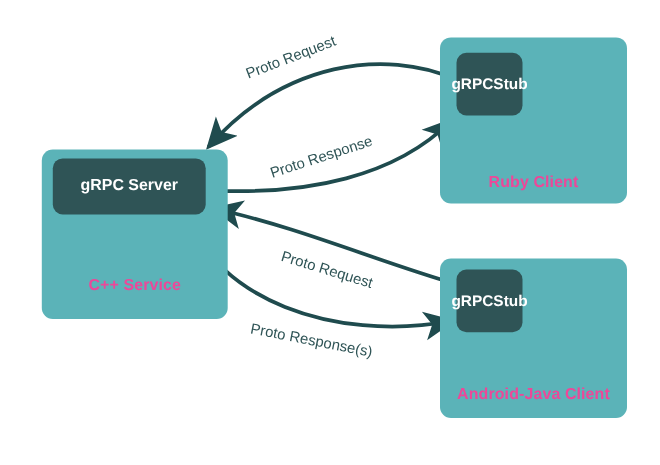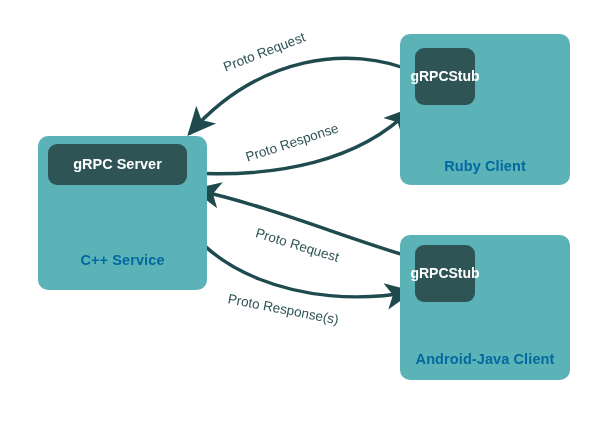--- a/index.html
+++ b/index.html
@@ -26,21 +26,21 @@
     position: absolute;
     background: #5bb3b8;
     border-radius: 10px;
     box-sizing: border-box;
   }
   .container-label {
     position: absolute;
     left: 0;
     right: 0;
     text-align: center;
-    color: #0369a1;
+    color: #ec4899;
     font-size: 14.5px;
     font-weight: bold;
     letter-spacing: 0.1px;
   }
   .inner-box {
     position: absolute;
     background: #2f5456;
     border-radius: 9px;
     display: flex;
     align-items: center;
@@ -54,21 +54,21 @@
   }
   .inner-box.stub {
     font-size: 14px;
     flex-direction: row;
   }
   
   #svc-box   { left: 38px;  top: 136px; width: 169px; height: 154px; }
   #ruby-box  { left: 400px; top: 34px;  width: 170px; height: 151px; }
   #andr-box  { left: 400px; top: 235px; width: 170px; height: 145px; }
 
-  #svc-inner  { left: 48px;  top: 144px; width: 139px; height: 41px; }
+  #svc-inner  { left: 48px;  top: 144px; width: 139px; height: 51px; }
   #ruby-inner { left: 415px; top: 48px;  width: 60px;  height: 57px; }
   #andr-inner { left: 415px; top: 245px; width: 60px;  height: 57px; }
 
   #svc-label  { top: 252px; left: 38px;  width: 169px; }
   #ruby-label { top: 158px; left: 400px; width: 170px; }
   #andr-label { top: 351px; left: 400px; width: 170px; }
 
   .edge-label {
     position: absolute;
     color: #2f5456;

